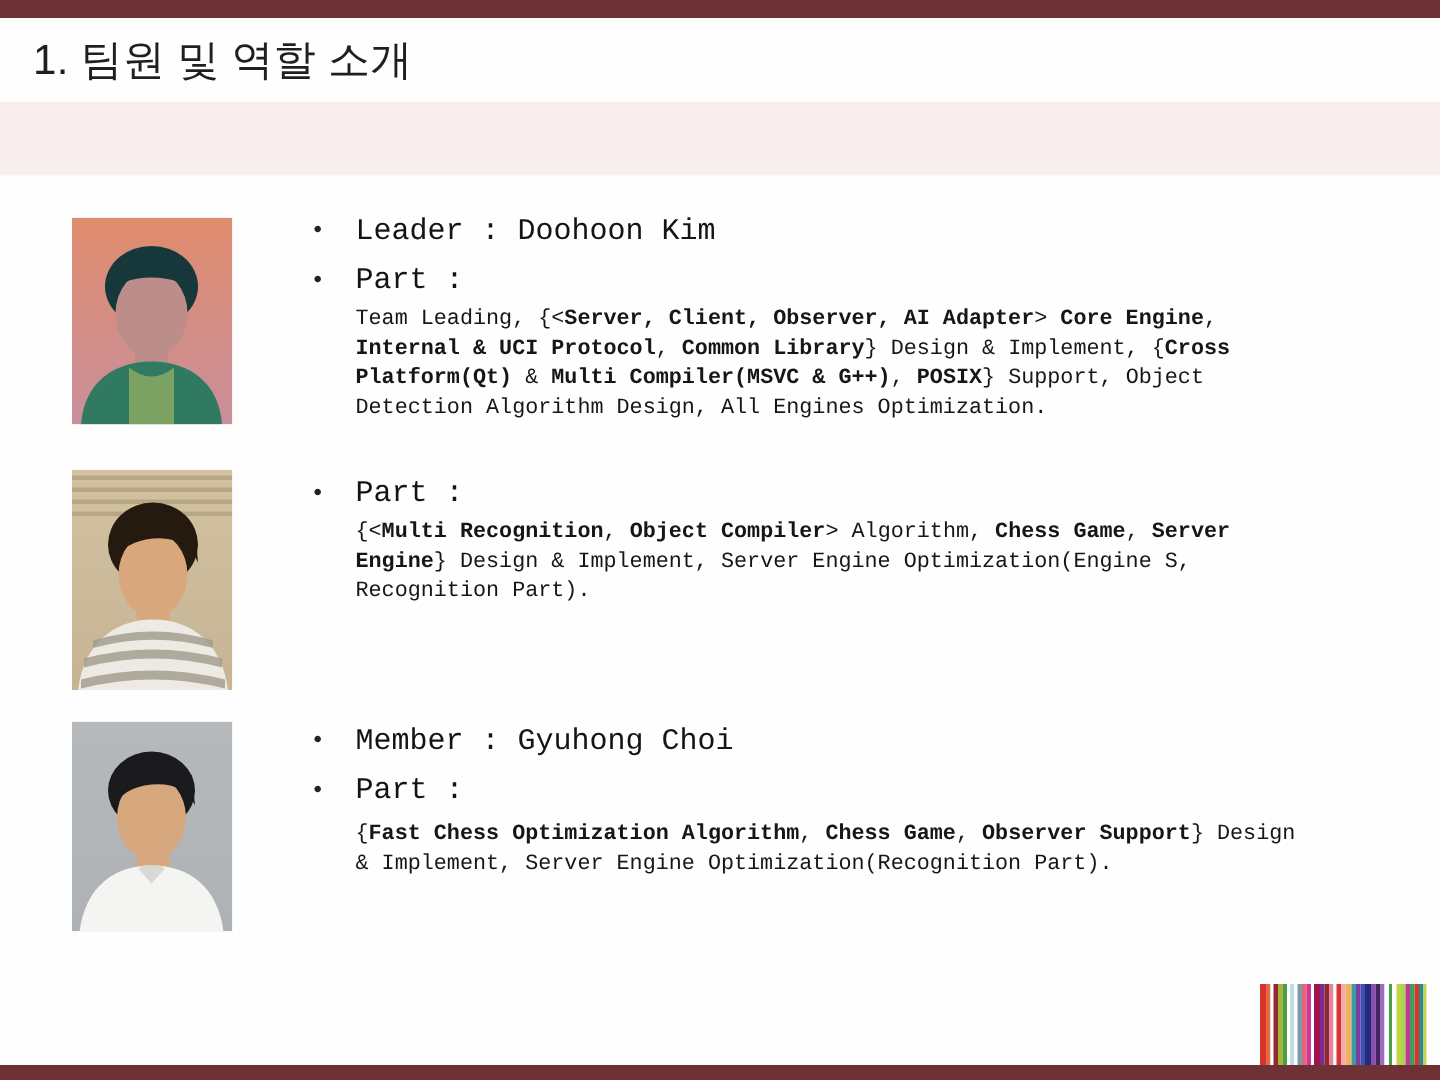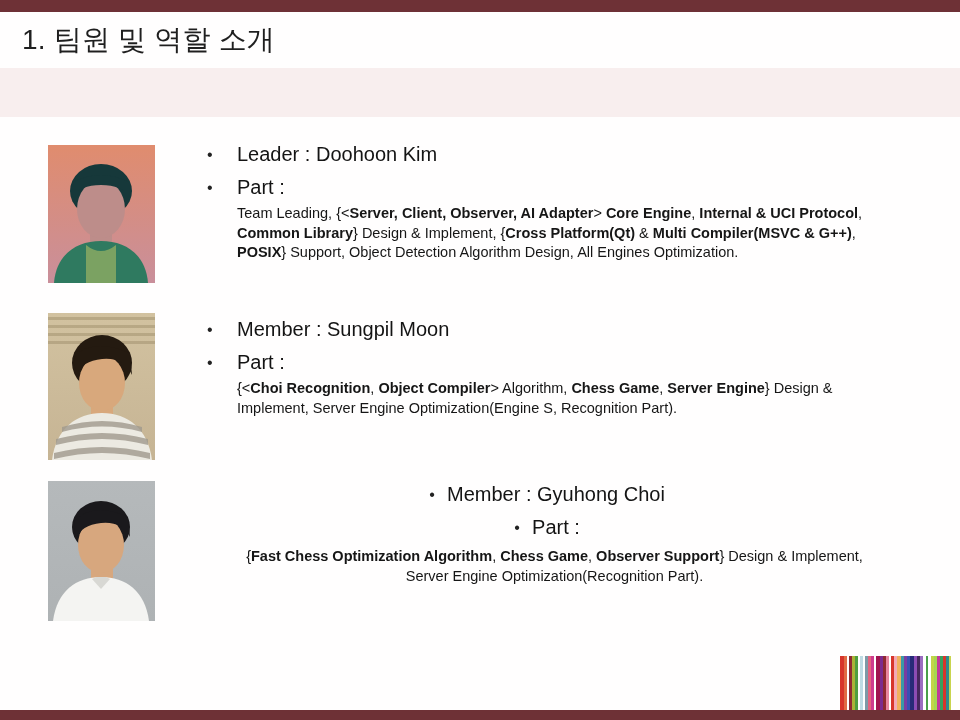--- a/index.html
+++ b/index.html
@@ -37,21 +37,21 @@
   .m0{top:143px;}
   .m1{top:311px;}
   .m2{top:479px;}
 
   .photo{
     position:absolute;left:48px;top:2px;width:107px;
     overflow:hidden;
   }
   .photo svg{display:block;width:107px;}
 
-  .mtext{position:absolute;left:195px;top:0;width:680px;}
+  .mtext{position:absolute;left:195px;top:0;width:680px;font-family:Liberation Mono, monospace;}
   .line{padding-left:12px;font-size:20px;color:#141414;}
   .line .bul{display:inline-block;width:30px;font-size:16px;vertical-align:1px;color:#222;}
   .line.role{margin:0 0 10px 0;}
   .line.part{margin:0 0 5px 0;}
   .desc{
     margin:0 0 0 42px;width:635px;
     font-size:14.5px;line-height:1.36;color:#161616;
   }
   .desc b{font-weight:700;}
 
@@ -128,27 +128,24 @@
         <path d="M26,44 Q44,24 82,40 L84,62 Q76,44 54,46 Q34,48 28,62 Z" fill="#241a10"></path>
         <path d="M4,147 C8,116 28,100 54,100 C80,100 100,116 104,147 Z" fill="#eceae2"></path>
         <g opacity="0.8">
           <path d="M8,126 Q54,114 100,126 L100,132 Q54,120 8,132 Z" fill="#a09a8e"></path>
           <path d="M6,140 Q54,128 102,140 L102,146 Q54,134 6,146 Z" fill="#a09a8e"></path>
           <path d="M14,114 Q54,102 94,114 L94,119 Q54,108 14,119 Z" fill="#a09a8e"></path>
         </g>
       </svg>
     </div>
     <div class="mtext" style="top:7px;">
-      <div class="line role">
-        <span class="bul">•</span><span>Member : Sungpil Moon</span>
-      </div>
       <div class="line part">
         <span class="bul">•</span><span>Part :</span>
       </div>
-      <p class="desc"><span>{&lt;</span><b>Choi Recognition</b><span>, </span><b>Object Compiler</b><span>&gt; Algorithm, </span><b>Chess Game</b><span>, </span><b>Server Engine</b><span>} Design &amp; Implement, Server Engine Optimization(Engine S, Recognition Part).</span></p>
+      <p class="desc"><span>{&lt;</span><b>Multi Recognition</b><span>, </span><b>Object Compiler</b><span>&gt; Algorithm, </span><b>Chess Game</b><span>, </span><b>Server Engine</b><span>} Design &amp; Implement, Server Engine Optimization(Engine S, Recognition Part).</span></p>
     </div>
   </section>
 
   <section class="member m2">
     <div class="photo">
       <svg viewBox="0 0 107 140" width="107" height="140">
         <defs>
           <linearGradient id="bg2" x1="0" y1="0" x2="0" y2="1">
             <stop offset="0" stop-color="#b5b9bb"></stop>
             <stop offset="1" stop-color="#aeb2b4"></stop>
@@ -156,21 +153,21 @@
         </defs>
         <rect x="0" y="0" width="107" height="140" fill="url(#bg2)"></rect>
         <rect x="43" y="82" width="22" height="20" fill="#d7a77e"></rect>
         <ellipse cx="53" cy="46" rx="29" ry="26" fill="#1a191c"></ellipse>
         <ellipse cx="53" cy="64" rx="23" ry="28" fill="#d7a77e"></ellipse>
         <path d="M26,40 Q46,20 80,36 L82,56 Q74,40 53,42 Q33,44 28,58 Z" fill="#1a191c"></path>
         <path d="M5,140 C9,110 28,96 53,96 C78,96 97,110 101,140 Z" fill="#f4f4f2"></path>
         <path d="M44,98 L53,108 L62,98 L58,96 L48,96 Z" fill="#d8d8d4"></path>
       </svg>
     </div>
-    <div class="mtext" style="top:4px;text-align:center;">
+    <div class="mtext" style="top:4px;">
       <div class="line role">
         <span class="bul">•</span><span>Member : Gyuhong Choi</span>
       </div>
       <div class="line part" style="margin-bottom:8px;">
         <span class="bul">•</span><span>Part :</span>
       </div>
       <p class="desc"><span>{</span><b>Fast Chess Optimization Algorithm</b><span>, </span><b>Chess Game</b><span>, </span><b>Observer Support</b><span>} Design &amp; Implement, Server Engine Optimization(Recognition Part).</span></p>
     </div>
   </section>
 

